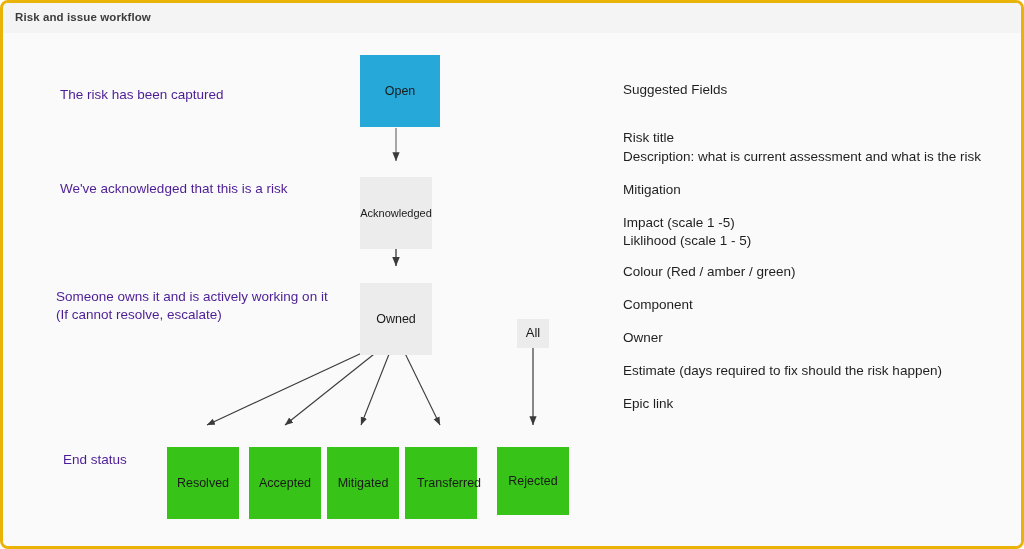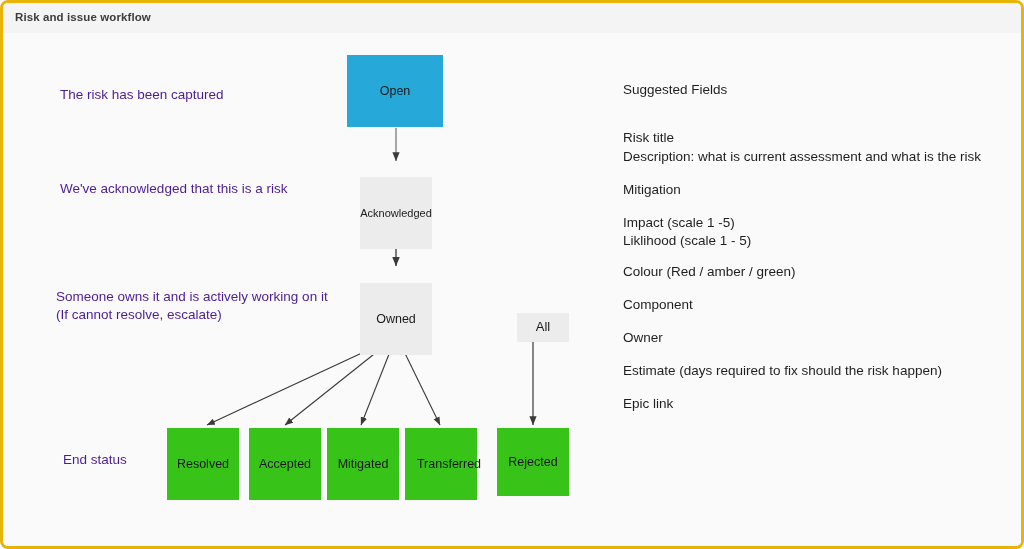--- a/index.html
+++ b/index.html
@@ -77,20 +77,21 @@
   }
   .node-owned {
     font-size: 12.5px;
   }
   .node-all {
     font-size: 13px;
   }
   .node-green {
     background: #37c317;
     font-size: 12.5px;
+    margin-top: 19px;
   }
 
   .note {
     position: absolute;
     font-size: 13.5px;
     color: #4c1d95;
     line-height: 1.35;
     white-space: pre-line;
   }
 
@@ -129,33 +130,33 @@
 
       <line x1="390" y1="306" x2="282" y2="392" stroke="#3a3a3a" stroke-width="1.1" marker-end="url(#arrow)"></line>
 
       <line x1="392" y1="306" x2="358" y2="392" stroke="#3a3a3a" stroke-width="1.1" marker-end="url(#arrow)"></line>
 
       <line x1="395" y1="306" x2="437" y2="392" stroke="#3a3a3a" stroke-width="1.1" marker-end="url(#arrow)"></line>
 
       <line x1="530" y1="305" x2="530" y2="392" stroke="#3a3a3a" stroke-width="1.2" marker-end="url(#arrow)"></line>
     </svg>
 
-    <div class="node node-open" style="left:344px; top:22px; width:96px; height:72px;">
+    <div class="node node-open" style="left:357px; top:22px; width:80px; height:72px;">
       <span>Open</span>
     </div>
 
     <div class="node node-gray node-ack" style="left:357px; top:128px; width:72px; height:72px;">
       <span>Acknowledged</span>
     </div>
 
     <div class="node node-gray node-owned" style="left:357px; top:234px; width:72px; height:72px;">
       <span>Owned</span>
     </div>
 
-    <div class="node node-gray node-all" style="left:514px; top:264px; width:52px; height:29px;">
+    <div class="node node-gray node-all" style="left:514px; top:270px; width:32px; height:29px;">
       <span>All</span>
     </div>
 
     <div class="node node-green" style="left:164px; top:395px; width:72px; height:72px;">
       <span>Resolved</span>
     </div>
 
     <div class="node node-green" style="left:246px; top:395px; width:72px; height:72px;">
       <span>Accepted</span>
     </div>

